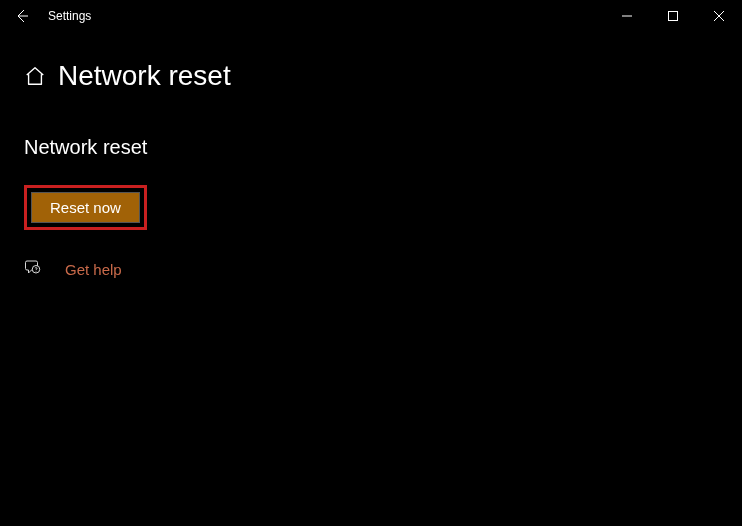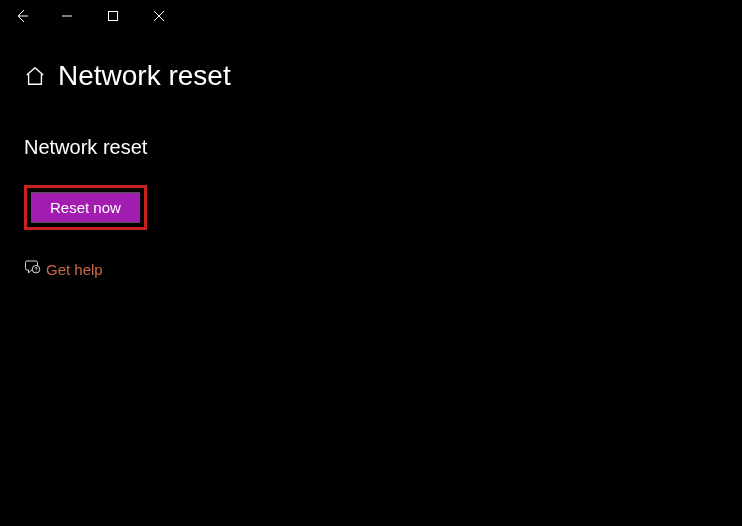--- a/index.html
+++ b/index.html
@@ -75,52 +75,53 @@
       font-size: 15px;
       margin-bottom: 30px;
     }
     .reset-btn-highlight {
       display: inline-block;
       border: 3px solid #c92020;
       padding: 4px;
       margin-bottom: 28px;
     }
     .reset-btn {
-      background: #a21caf;
+      background: #a16207;
       color: #fff;
       border: 1px solid #555;
       padding: 6px 18px;
       font-size: 15px;
       font-family: inherit;
       cursor: pointer;
     }
     .help-row {
       display: flex;
       align-items: center;
-      gap: 4px;
+      gap: 23px;
     }
     .help-link {
       color: #c96a4a;
       font-size: 15px;
       cursor: pointer;
     }
     .help-icon {
       color: #ddd;
     }
   </style>
 </head>
 <body>
 
 <div class="titlebar">
   <div class="titlebar-back">
     <svg width="16" height="16" viewBox="0 0 16 16">
       <path d="M10 2 L4 8 L10 14" stroke="#fff" stroke-width="1" fill="none"></path>
       <path d="M4 8 L14 8" stroke="#fff" stroke-width="1" fill="none"></path>
     </svg>
   </div>
+  <div class="titlebar-title">Settings</div>
   <div class="window-controls">
     <div class="window-control">
       <svg width="10" height="10" viewBox="0 0 10 10">
         <path d="M0 5 L10 5" stroke="#fff" stroke-width="1"></path>
       </svg>
     </div>
     <div class="window-control">
       <svg width="10" height="10" viewBox="0 0 10 10">
         <rect x="0.5" y="0.5" width="9" height="9" stroke="#fff" stroke-width="1" fill="none"></rect>
       </svg>

